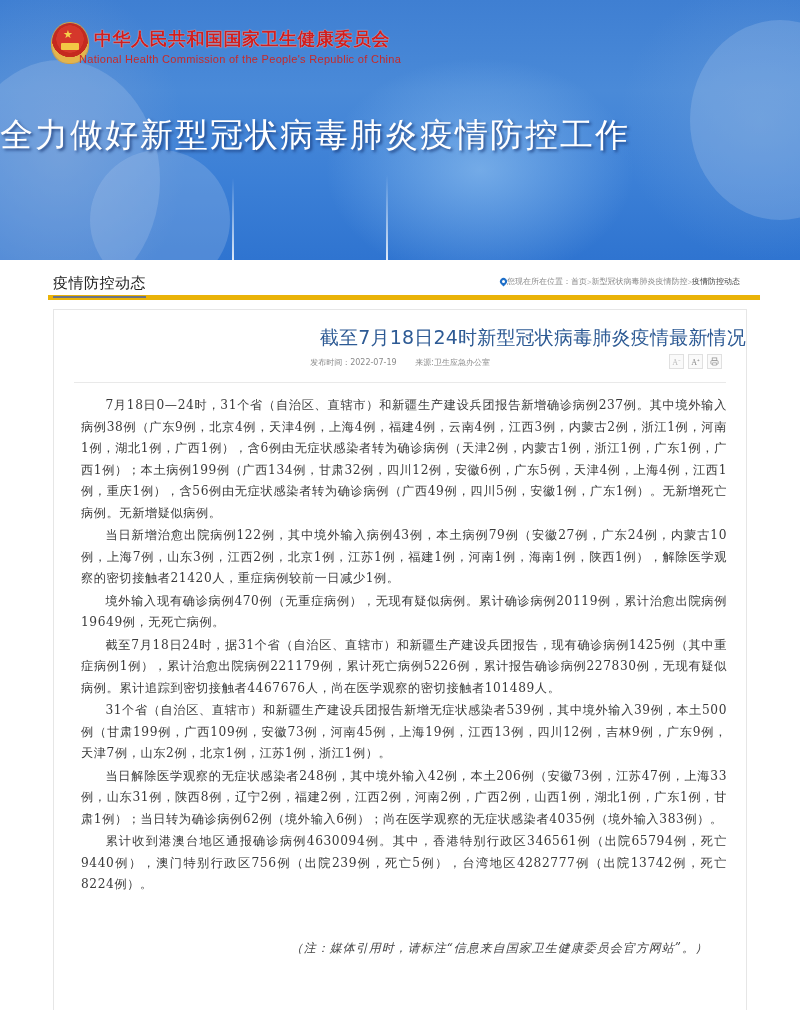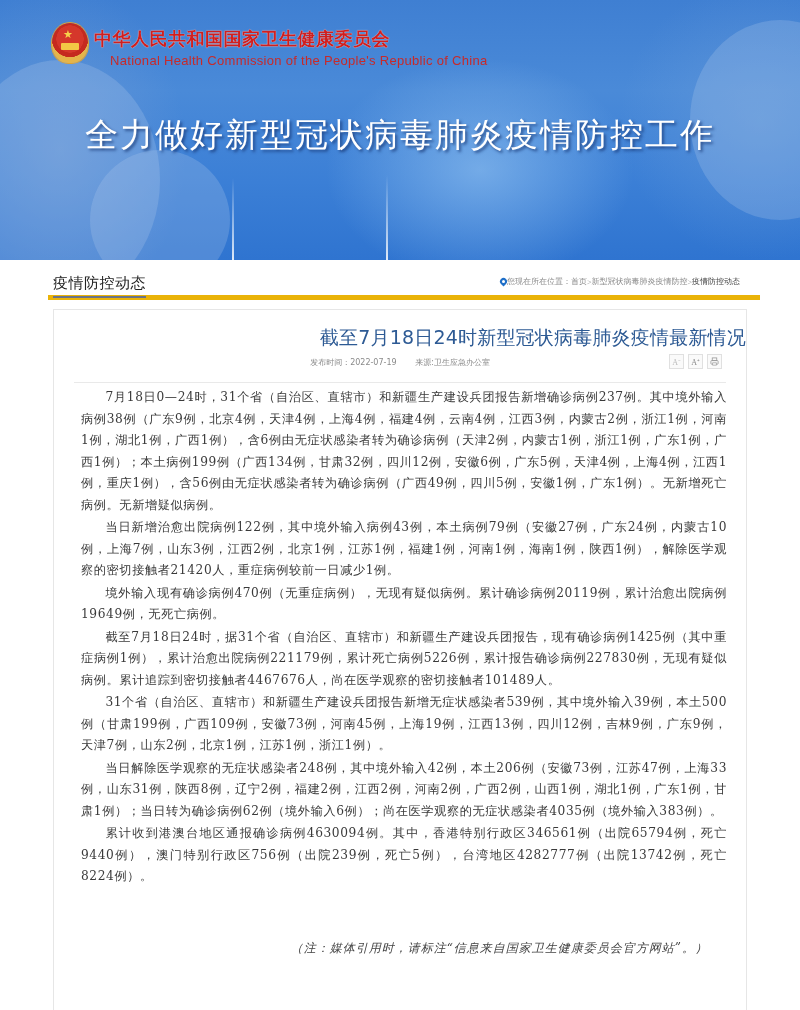--- a/index.html
+++ b/index.html
@@ -28,26 +28,26 @@
   }
   .emblem .star { position: absolute; left: 11px; top: 6px; color: #f7d24b; font-size: 11px; line-height: 1; }
   .emblem .gate { position: absolute; left: 9px; top: 20px; width: 18px; height: 7px; background: #f3c845; border-radius: 1px; }
   .org-cn {
     position: absolute; left: 94px; top: 27px;
     font-size: 18px; font-weight: bold; color: #cf1f1f; letter-spacing: 0.5px;
     font-family: Liberation Sans, sans-serif;
     text-shadow: 0 0 1px #fff;
   }
   .org-en {
-    position: absolute; left: 110px; top: 53px;
-    font-size: 13px; color: #c72a2a; letter-spacing: 0.3px;
+    position: absolute; left: 79px; top: 53px;
+    font-size: 11px; color: #c72a2a; letter-spacing: 0.3px;
     font-family: "Liberation Sans", sans-serif;
   }
   .slogan {
-    position: absolute; left: 0; width: 800px; top: 113px; text-align: center;
+    position: absolute; left: 0; width: 800px; top: 113px; text-align: left;
     font-size: 33px; color: #ffffff; letter-spacing: 2px; font-weight: normal;
     font-family: "DejaVu Sans", sans-serif;
     text-shadow: 2px 2px 3px rgba(20,50,110,0.75);
   }
   .spike { position: absolute; width: 2px; background: linear-gradient(180deg, rgba(255,255,255,0) 0%, rgba(255,255,255,0.85) 100%); }
 
   
   .section-header {
     position: absolute; left: 48px; top: 262px; width: 712px; height: 38px;
     border-bottom: 5px solid #eab308;
@@ -93,21 +93,21 @@
     font-size: 8px; color: #888; display: flex; align-items: center; justify-content: center;
     font-family: "Liberation Serif", serif;
   }
   .tool-btn.small { color: #bbb; }
   .tool-btn svg { width: 9px; height: 9px; }
   .article-divider {
     position: absolute; left: 20px; right: 20px; top: 72px; height: 1px; background: #e9e9e9;
   }
 
   .body-text {
-    position: absolute; left: 27px; top: 77px; width: 646px;
+    position: absolute; left: 27px; top: 85px; width: 646px;
     font-family: "DejaVu Serif", "Liberation Serif", serif;
     font-size: 12.2px; line-height: 21.5px; color: #3a3a3a; text-align: justify;
     letter-spacing: 0.6px;
   }
   .body-text p { text-indent: 2em; margin-bottom: 1px; }
   .note {
     position: absolute; right: 38px; top: 630px; font-size: 12px; color: #444;
     font-family: "DejaVu Serif", serif; letter-spacing: 1px; font-style: italic;
   }
 </style>

